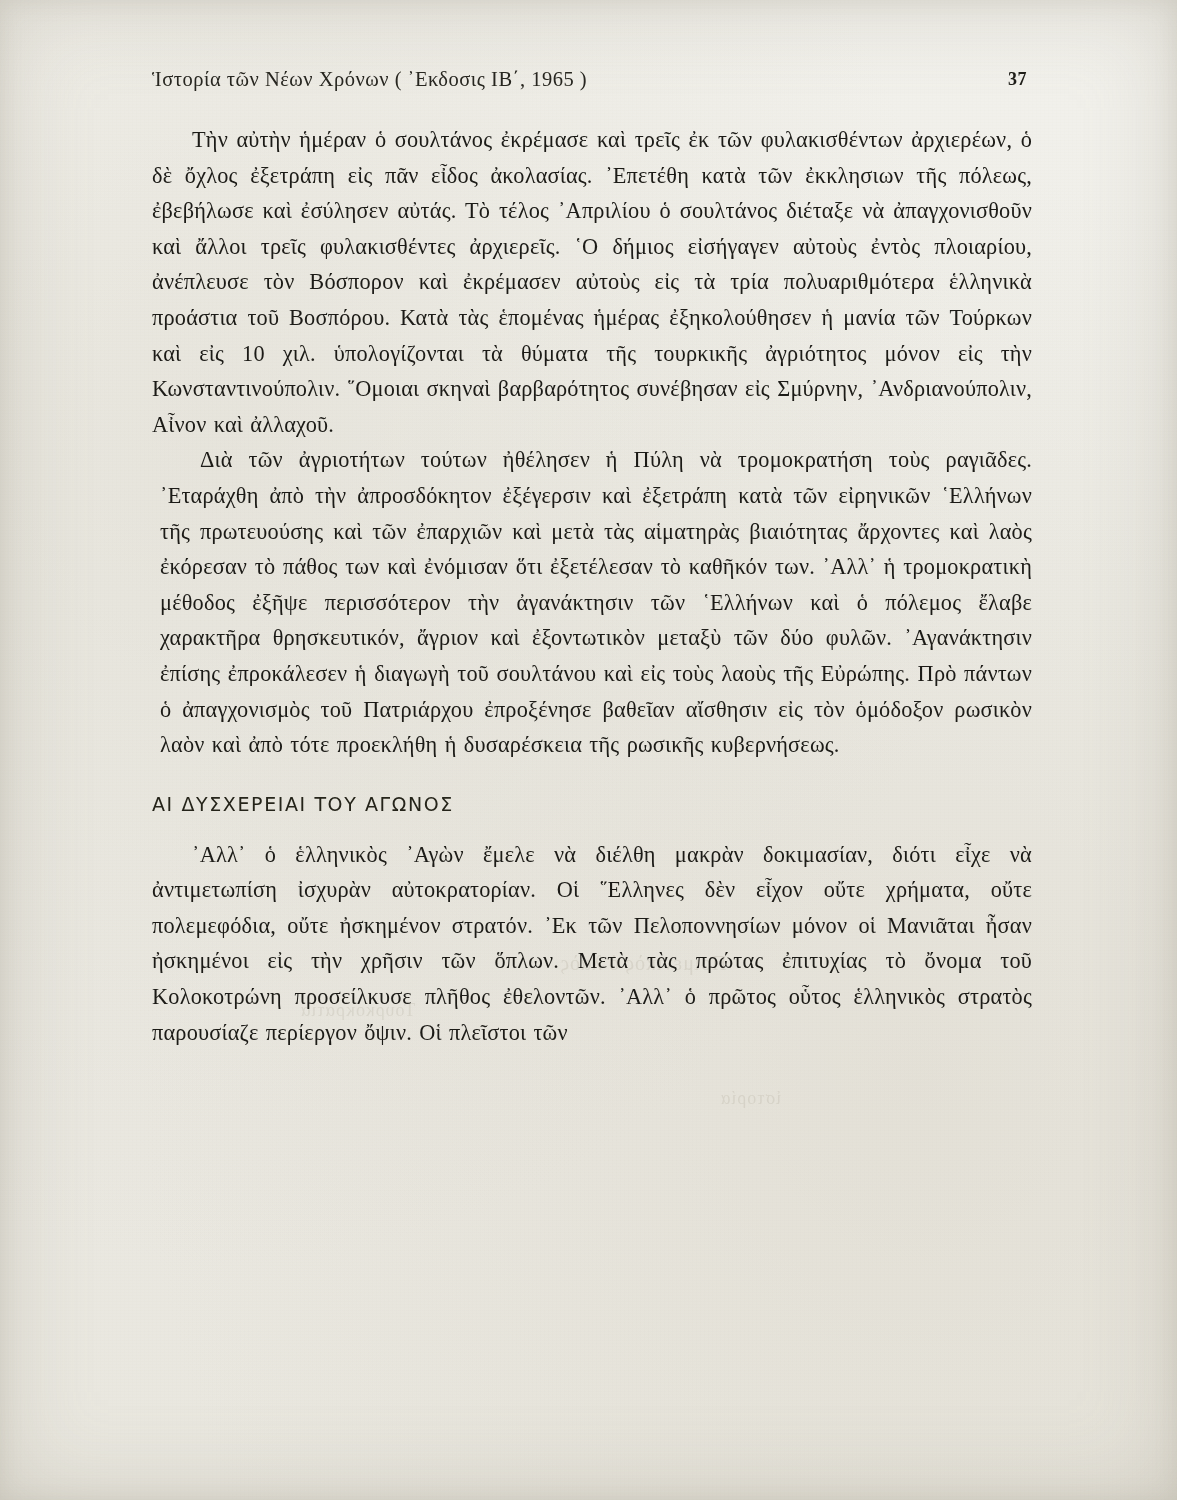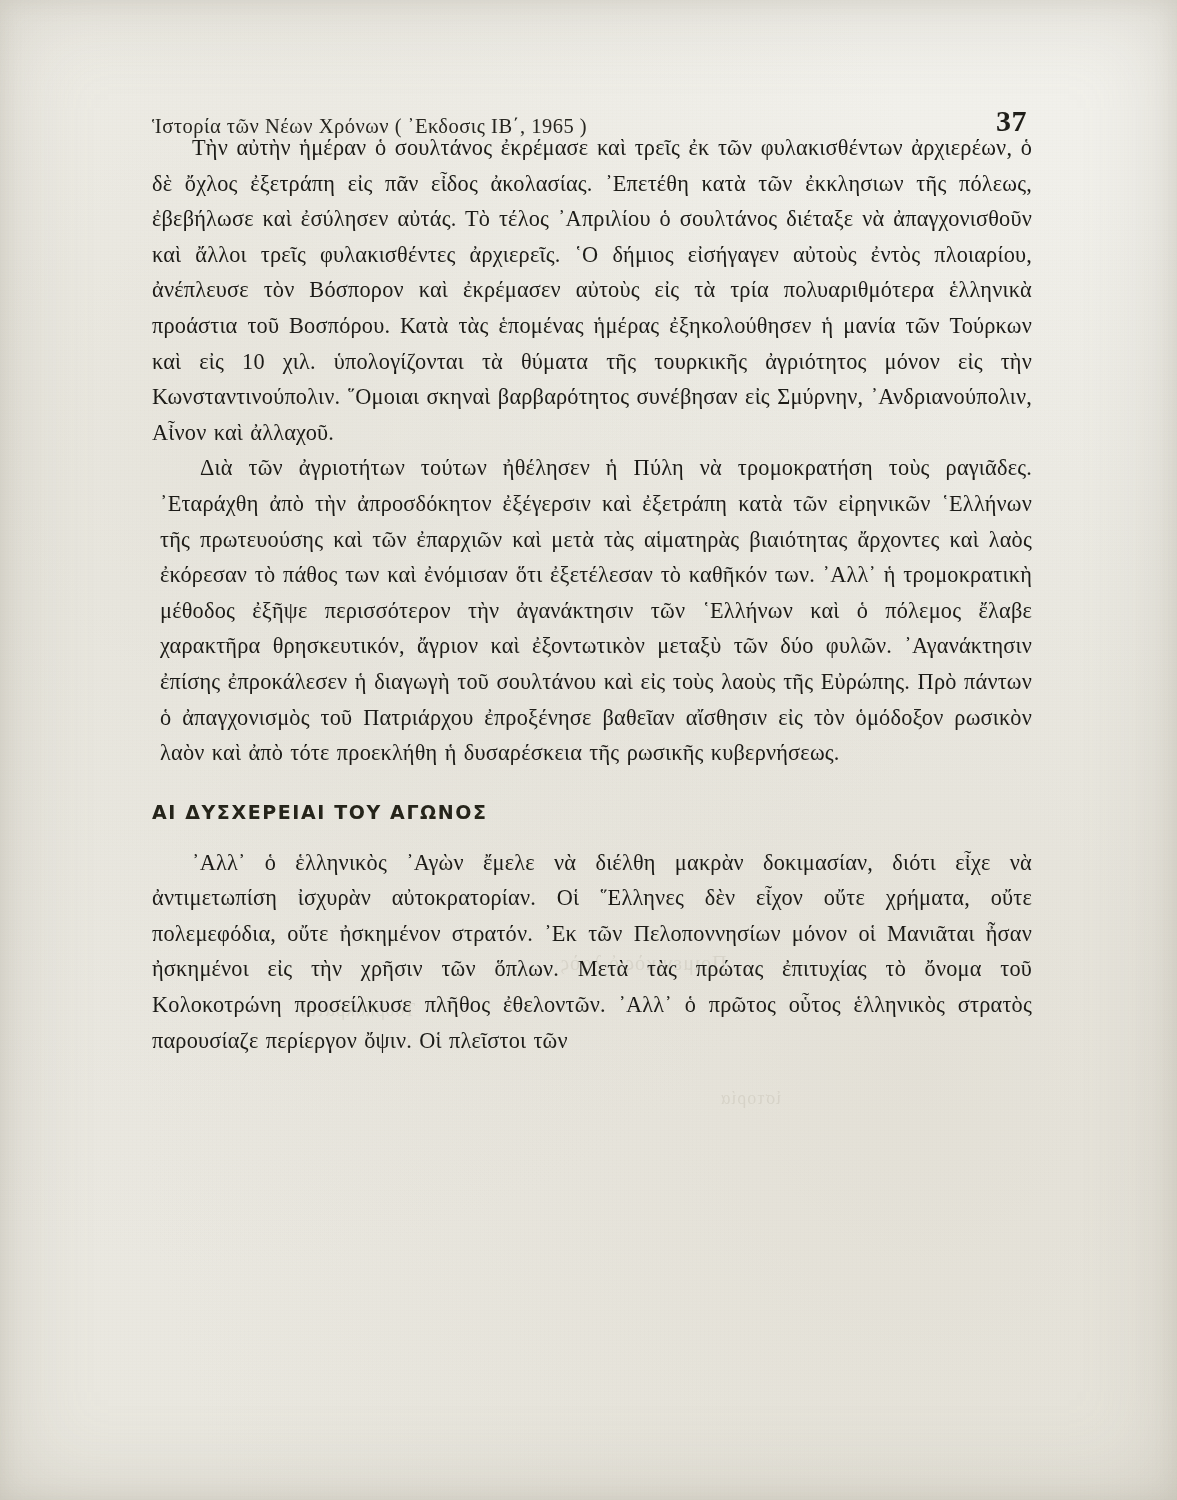--- a/index.html
+++ b/index.html
@@ -39,39 +39,38 @@
     pointer-events: none;
     box-shadow: inset 0 0 90px rgba(150,143,125,0.30), inset 0 0 22px rgba(150,143,125,0.18);
   }
 
   .header {
     position: absolute;
     top: 68px;
     left: 152px;
     right: 150px;
     display: flex;
-    align-items: flex-end;
+    align-items: center;
     justify-content: space-between;
-    margin-top: 36px;
   }
   .running-title {
     font-size: 20.5px;
     letter-spacing: 0.5px;
     color: #26251f;
   }
   .folio {
-    font-size: 30px;
+    font-size: 18px;
     font-weight: bold;
     color: #1e1d18;
     letter-spacing: 0.5px;
   }
 
   .body-block {
     position: absolute;
-    top: 130px;
+    top: 122px;
     left: 152px;
     width: 880px;
   }
 
   p.para {
     margin: 0;
     font-size: 22.3px;
     line-height: 35.6px;
     text-align: justify;
     text-justify: inter-word;
@@ -88,21 +87,21 @@
     margin-left: 8px;
   }
 
   .section-heading {
     margin: 30px 0 22px 0;
     font-family: "DejaVu Sans", sans-serif;
     font-size: 19px;
     letter-spacing: 1.6px;
     color: #242319;
     text-indent: 0;
-    font-weight: bold;
+    font-weight: normal;
   }
 
   .faint-ghost {
     position: absolute;
     pointer-events: none;
     color: rgba(120,114,96,0.13);
     font-family: "Liberation Serif", serif;
     font-size: 20px;
     letter-spacing: 1px;
     transform: scaleX(-1);

